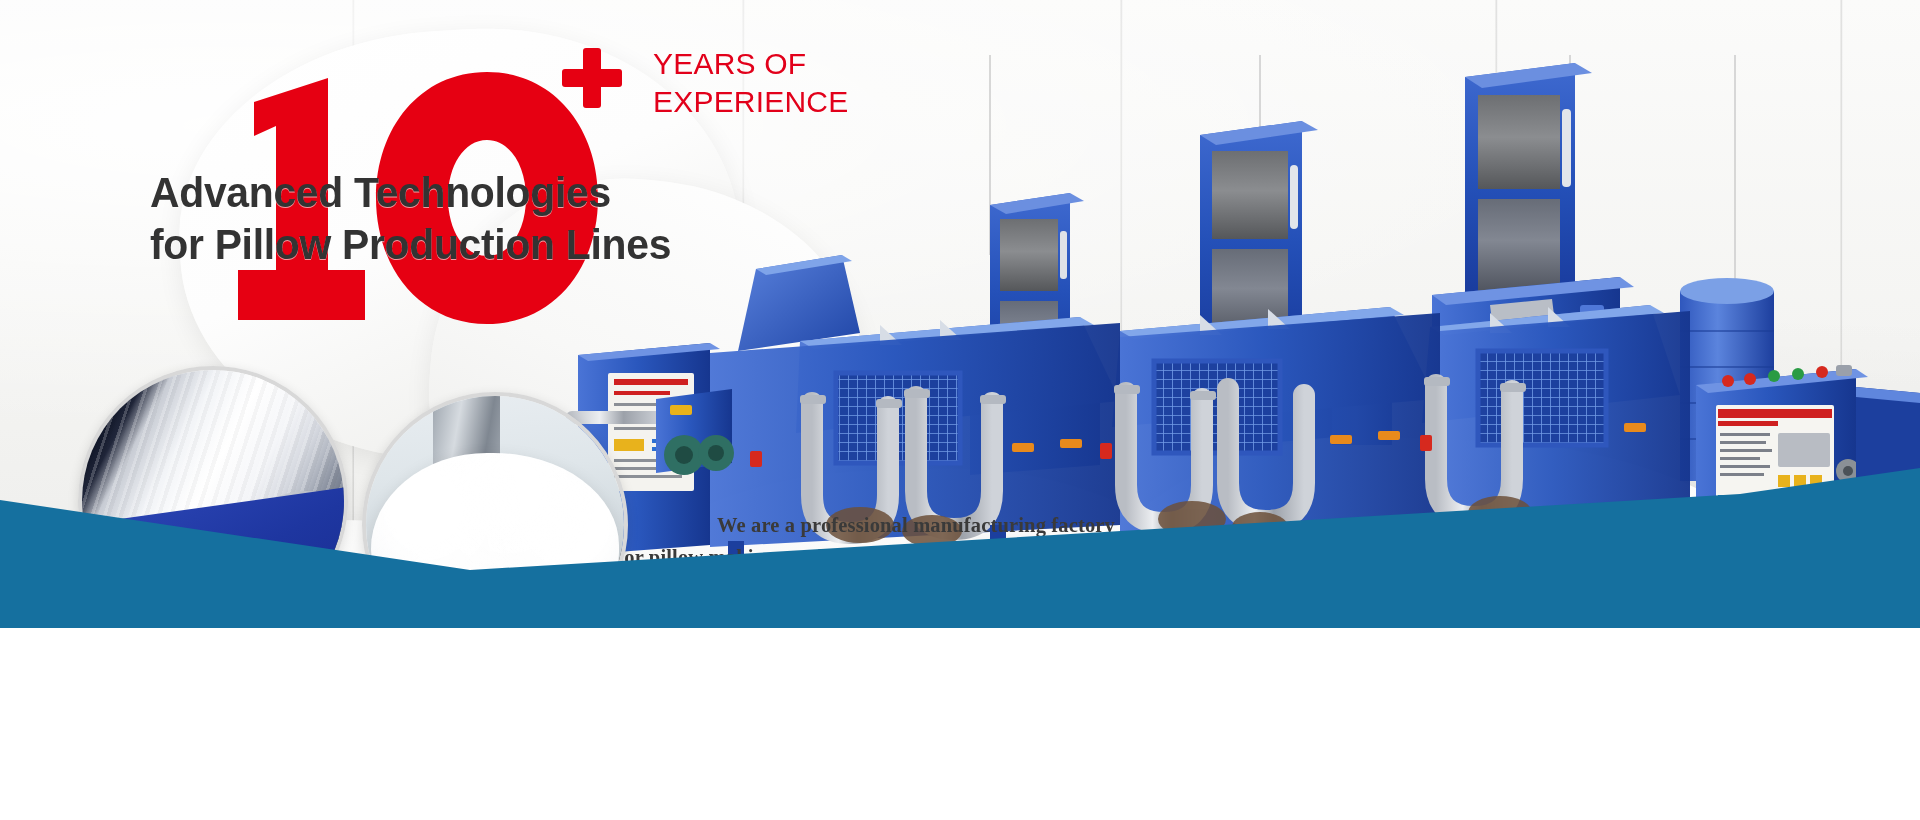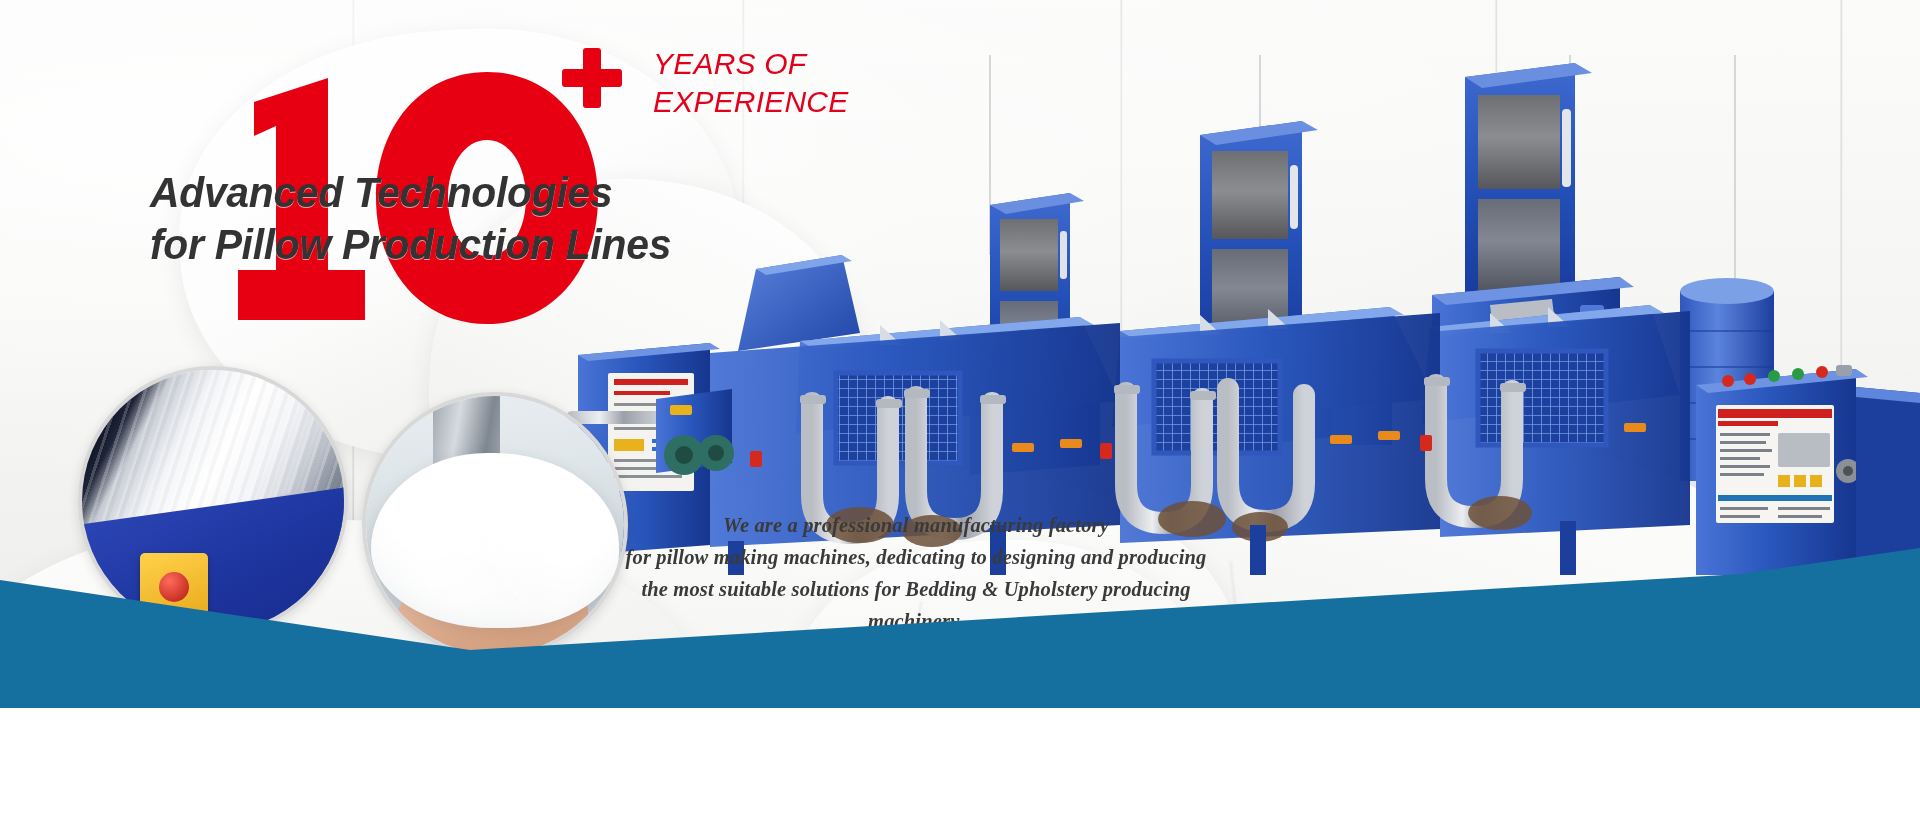--- a/index.html
+++ b/index.html
@@ -4,24 +4,23 @@
 <style>
   html, body { margin:0; padding:0; }
   body {
     width:1920px; height:820px;
     font-family:"Liberation Sans", sans-serif;
     background:#ffffff;
     overflow:hidden;
   }
   .banner {
     position:relative;
-    width:1920px; height:708px;
+    width:1920px; height:628px;
     overflow:hidden;
     background:#bef264;
-    font-style:italic;
   }
 
   
   .wall {
     position:absolute; inset:0;
     background:
       linear-gradient(to bottom, #fbfbfa 0%, #f4f4f2 55%, #ededeb 100%);
   }
   .wall-seams { position:absolute; inset:0; }
   .seam {

